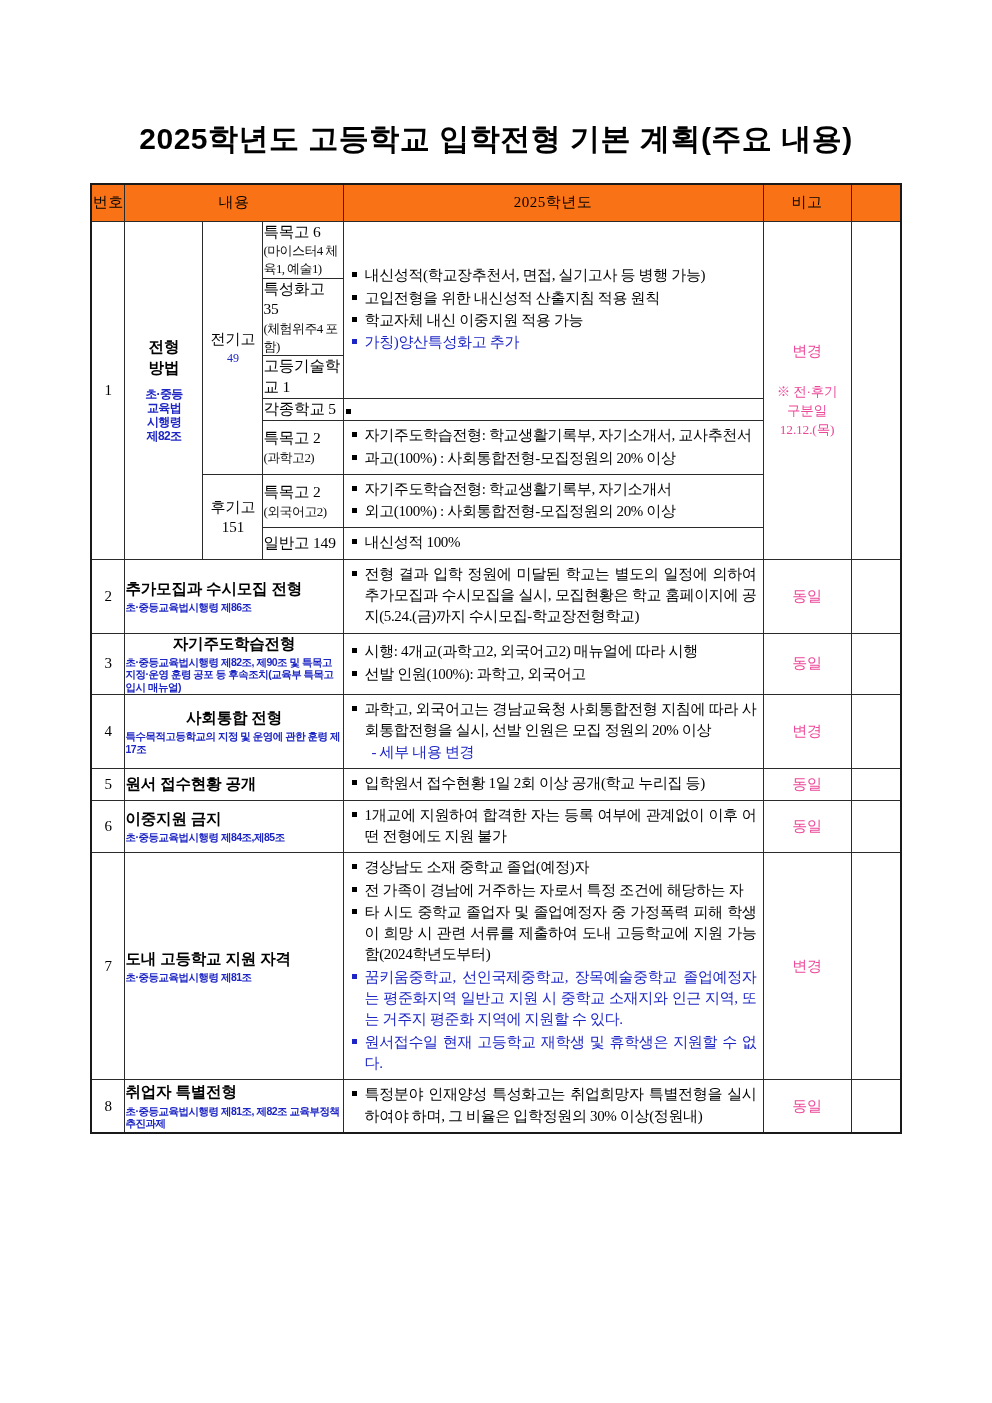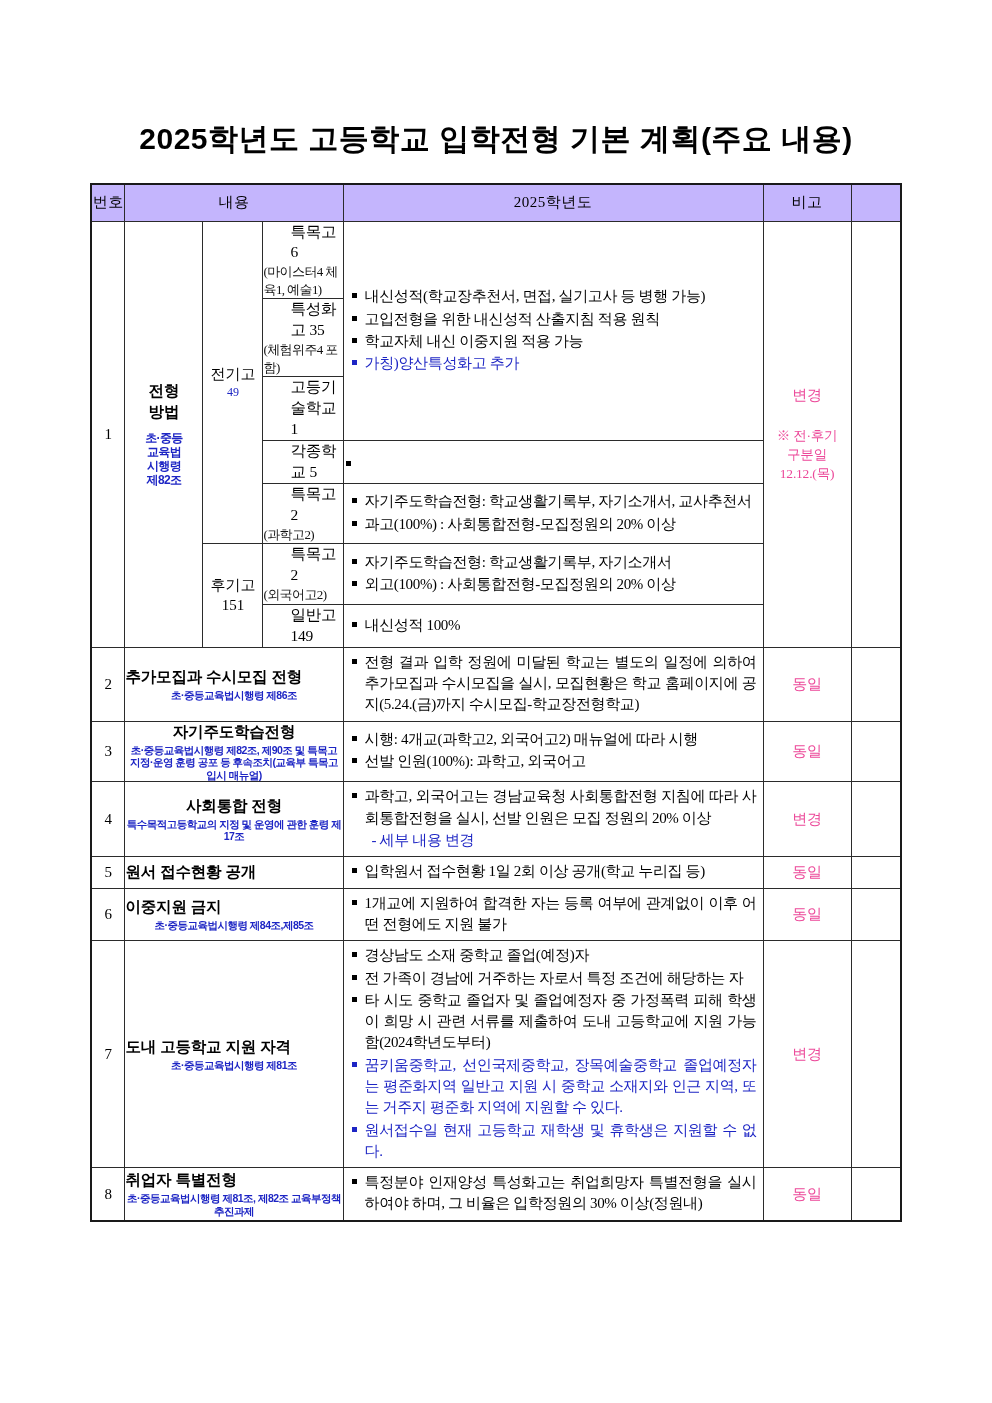--- a/index.html
+++ b/index.html
@@ -43,21 +43,21 @@
   }
   table.main td, table.main th {
     border: 1px solid #2b2b2b;
     padding: 0;
     vertical-align: middle;
     font-size: 15px;
     line-height: 1.35;
   }
   
   thead th {
-    background: #c4b5fd;
+    background: #f97316;
     font-weight: normal;
     text-align: center;
     height: 36px;
     font-size: 17px;
     letter-spacing: 0.5px;
   }
   
   col.c-no      { width: 34px; }
   col.c-label   { width: 78px; }
   col.c-term    { width: 60px; }
@@ -85,21 +85,20 @@
     line-height: 1.3;
   }
   .label-sub {
     font-family: "Liberation Sans", "DejaVu Sans", sans-serif;
     font-weight: bold;
     font-size: 10.5px;
     color: #1d25c4;
     letter-spacing: -0.5px;
     line-height: 1.2;
     margin-top: 2px;
-    text-align: center;
   }
   
   .label-stack {
     text-align: center;
     font-family: "Liberation Sans", "DejaVu Sans", sans-serif;
     font-weight: bold;
     font-size: 15.5px;
     line-height: 1.35;
   }
   .label-stack .sub {
@@ -120,21 +119,20 @@
     font-size: 12px;
   }
   
   .type-cell {
     padding: 3px 4px 3px 6px;
     line-height: 1.18;
   }
   .type-main {
     font-size: 15.5px;
     letter-spacing: -0.2px;
-    margin-left: 27px;
   }
   .type-note {
     font-size: 13px;
     letter-spacing: -0.6px;
     color: #111;
   }
   
   ul.bl {
     list-style: none;
     margin: 0;

